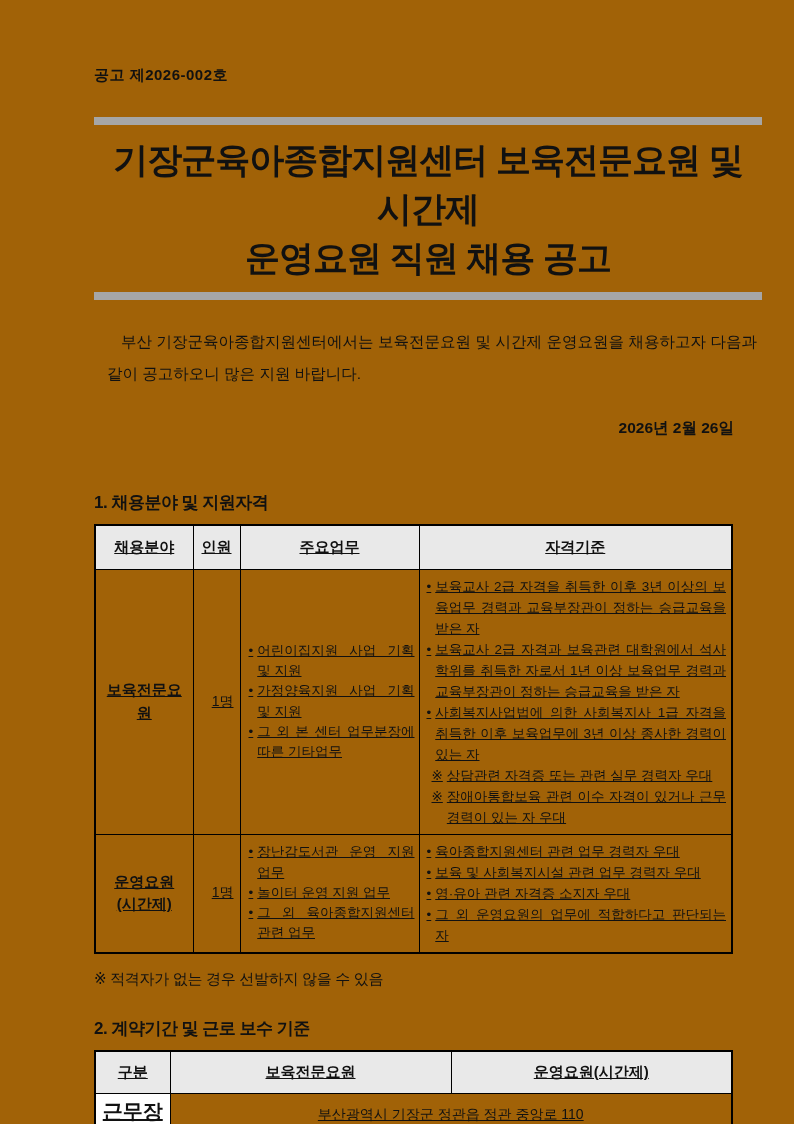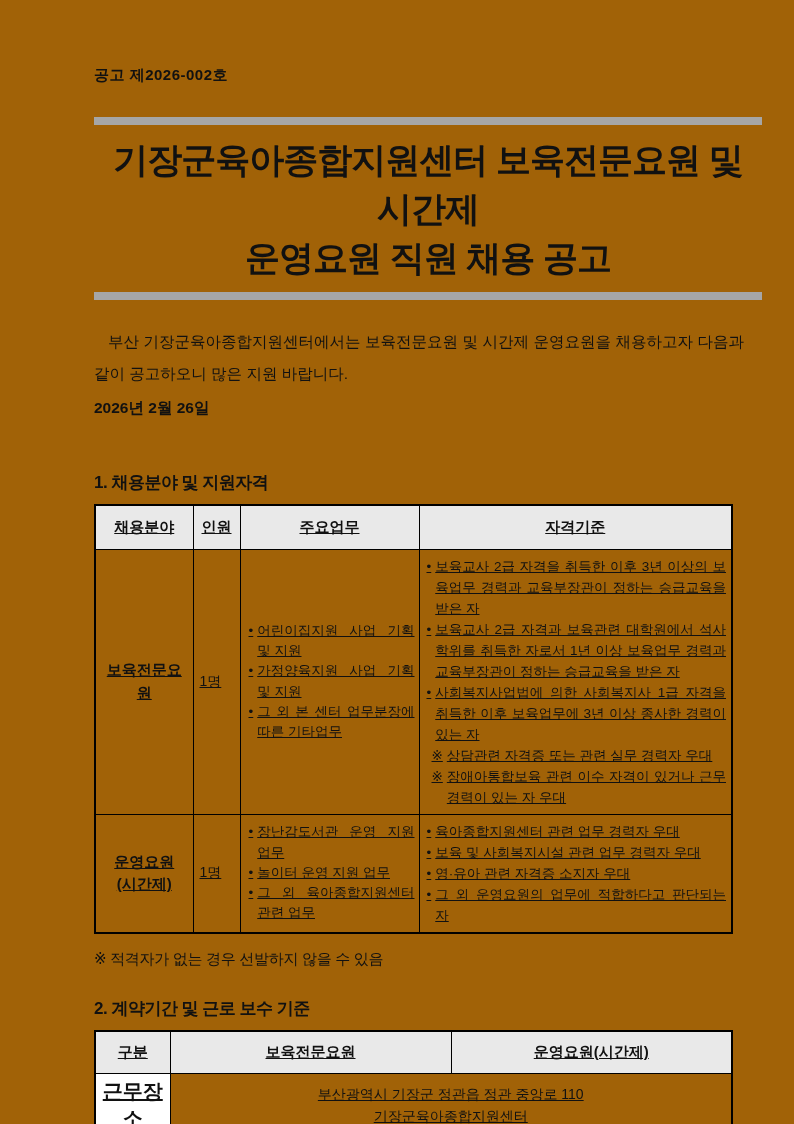--- a/index.html
+++ b/index.html
@@ -20,28 +20,28 @@
   .bar-bottom{margin-top:2px;}
   .title{
     margin:10px 0 10px 0;
     text-align:center;
     font-size:35px;
     font-weight:bold;
     line-height:1.4;
     letter-spacing:-1px;
   }
   .intro{
-    margin:26px 0 0 0;
+    margin:26px 0 0 13px;
     font-size:15.5px;
     line-height:32px;
     text-indent:14px;
     text-align:justify;
     width:650px;
   }
-  .date-line{margin-top:8px;text-align:left;font-weight:bold;font-size:15.5px;width:640px;}
+  .date-line{margin-top:28px;text-align:right;font-weight:bold;font-size:15.5px;width:640px;}
   .signer-line{margin-top:8px;text-align:right;font-weight:bold;font-size:15.5px;width:640px;}
   .sec-heading{margin:52px 0 0 0;font-size:17px;font-weight:bold;letter-spacing:-0.5px;}
   .sec-heading.second{margin-top:28px;}
   table{
     border-collapse:collapse;
     table-layout:fixed;
     margin-top:10px;
     border:2px solid #000;
   }
   th,td{
@@ -53,21 +53,21 @@
     text-decoration:underline;
   }
   thead th{
     background:#e9e9e9;
     font-weight:bold;
     font-size:15px;
     height:44px;
     text-align:center;
   }
   .cell-field{font-weight:bold;text-align:center;font-size:15px;line-height:1.5;}
-  .cell-count{text-align:left;font-size:14px;}
+  .cell-count{text-align:right;font-size:14px;}
   .cell-duties{padding:6px 4px 6px 8px;}
   .cell-qual{padding:6px 5px 6px 7px;vertical-align:top;}
   .bi{display:flex;line-height:1.5;font-size:13.5px;}
   .cell-qual .bi{line-height:21px;}
   .bi .m{flex:0 0 auto;margin-right:4px;}
   .bi .t{flex:1 1 auto;text-align:justify;}
   .bi.ref{margin-left:5px;}
   .row1{height:232px;}
   .row2{height:95px;}
   .note{margin-top:16px;font-size:15px;letter-spacing:-0.3px;}

